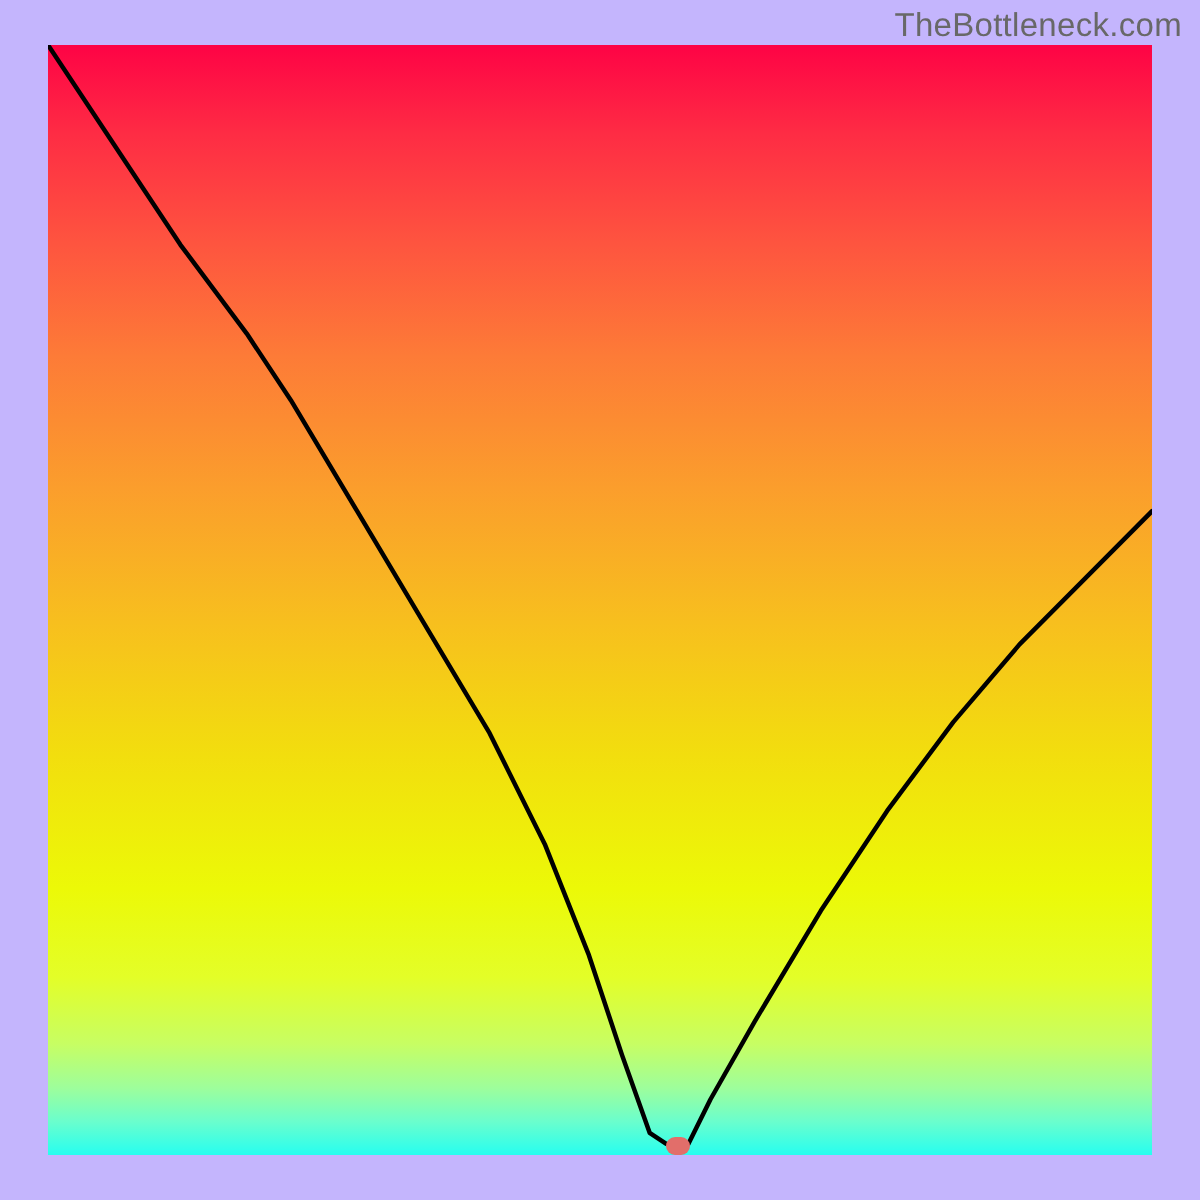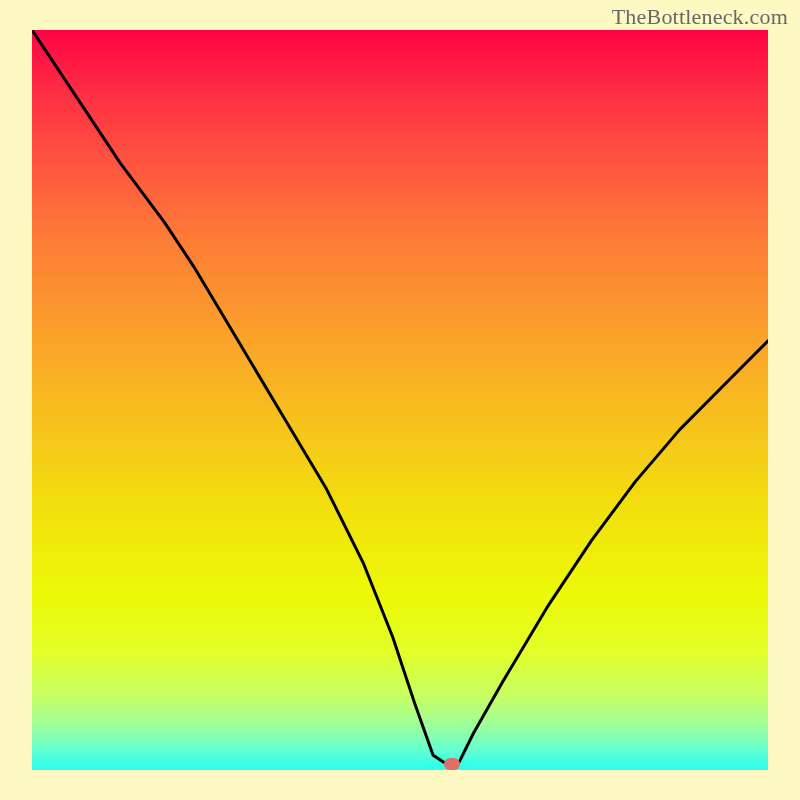--- a/index.html
+++ b/index.html
@@ -8,22 +8,21 @@
     width: 800px;
     height: 800px;
     background: #000;
     overflow: hidden;
     font-family: Arial, Helvetica, sans-serif;
   }
   .frame {
     position: relative;
     width: 800px;
     height: 800px;
-    background: #fef9c3;
-    font-family: Liberation Serif, serif;
+    background: #c4b5fd;
   }
   .watermark {
     position: absolute;
     top: 4px;
     right: 12px;
     color: #686868;
     font-size: 22px;
     font-weight: 500;
     letter-spacing: 0.2px;
     z-index: 5;

